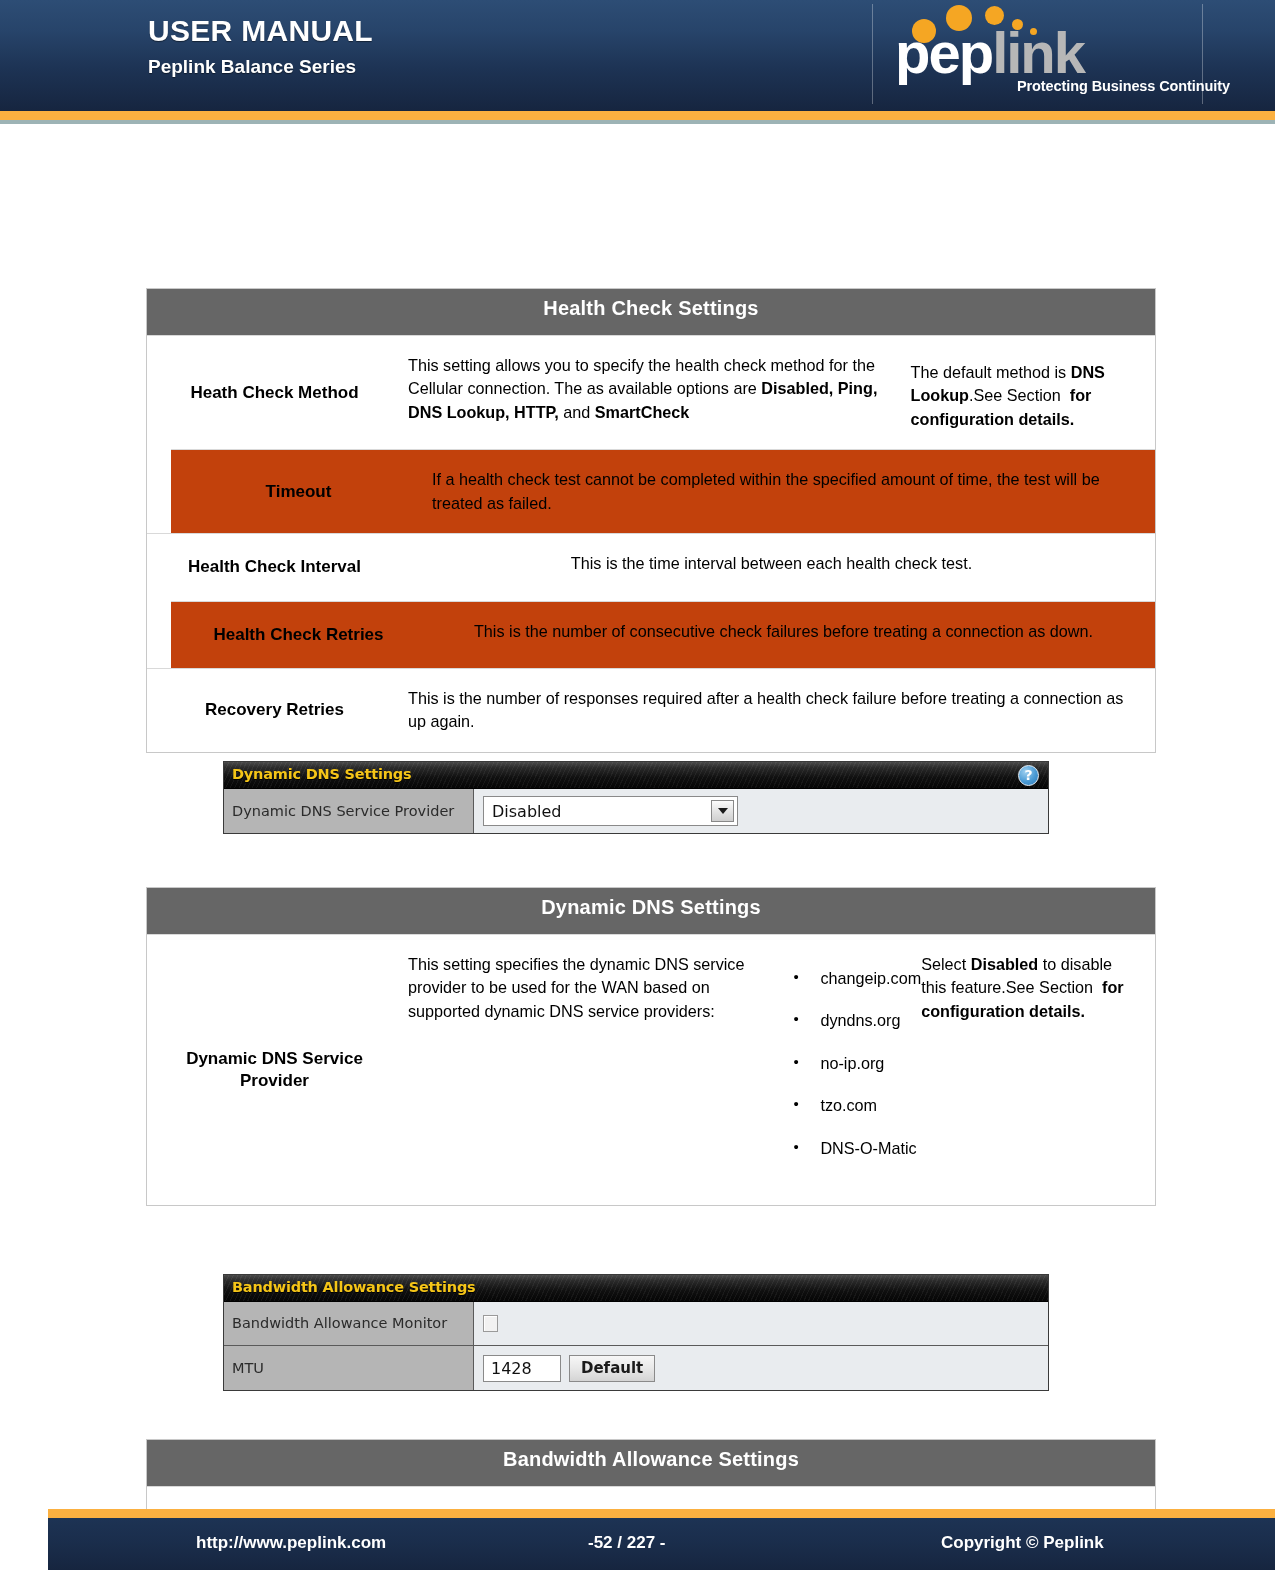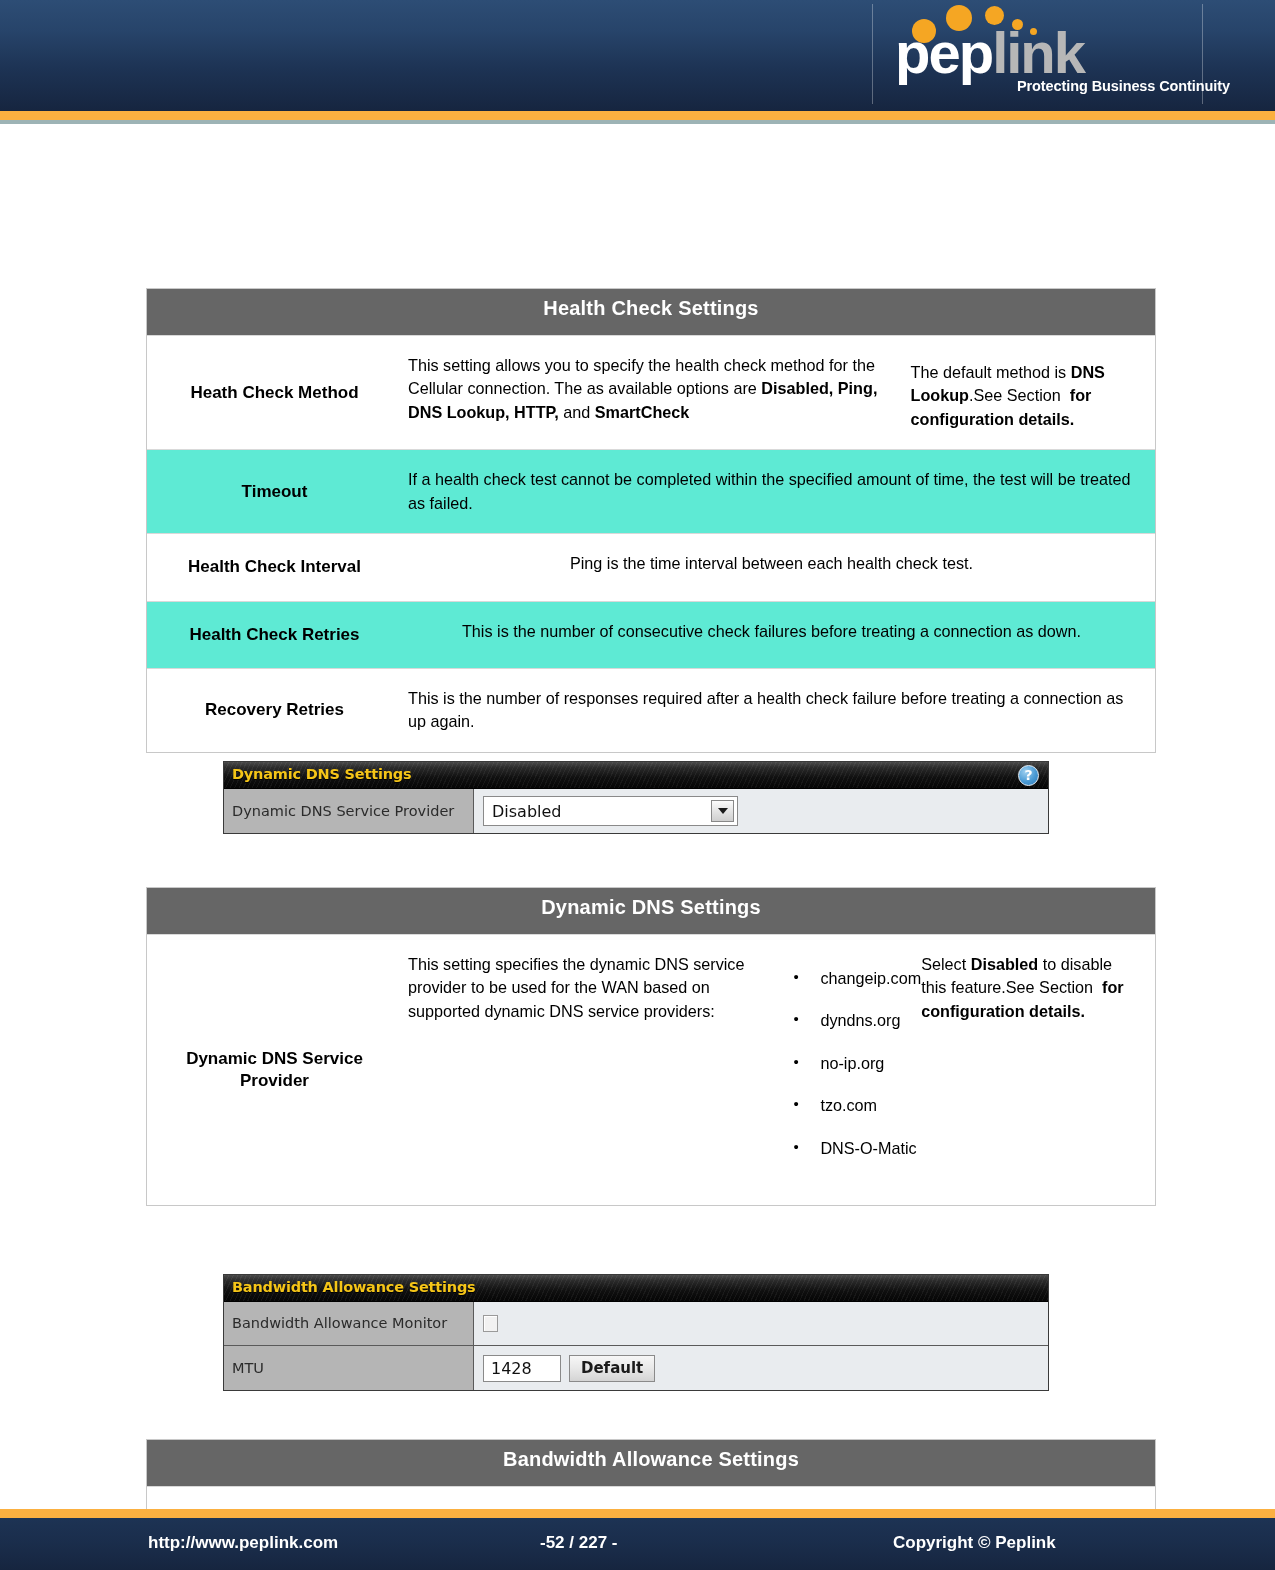--- a/index.html
+++ b/index.html
@@ -132,21 +132,21 @@
     font-size: 20px;
     font-weight: bold;
     text-align: center;
     padding: 8px 0 15px 0;
     letter-spacing: 0.2px;
   }
   .desc-row {
     display: flex;
     border-top: 1px solid #d9d9d9;
   }
-  .desc-row.alt { background: #5eead4; }
+  .desc-row.alt { background: #c2410c; margin-left: 24px; }
   .desc-label {
     width: 255px;
     flex: 0 0 255px;
     font-size: 17px;
     font-weight: bold;
     color: #000000;
     text-align: center;
     padding: 22px 6px;
     display: flex;
     align-items: center;
@@ -311,20 +311,21 @@
     align-items: center;
     text-align: right;
   }
 
   
   .page-footer {
     position: absolute;
     left: 0;
     bottom: 0;
     width: 1109px;
+    padding-left: 48px;
   }
   .footer-rule-orange {
     width: 1275px;
     height: 9px;
     background: #fbb040;
   }
   .footer-bar {
     width: 1275px;
     height: 52px;
     background: linear-gradient(to bottom, #1d3354 0%, #1a2d4b 50%, #16253f 100%);
@@ -352,20 +353,24 @@
     top: 15px;
     font-size: 17px;
     font-weight: bold;
     color: #ffffff;
   }
 </style>
 </head>
 <body>
 
 <div class="page-header">
+  <div class="header-title-block">
+    <div class="manual-title">USER MANUAL</div>
+    <div class="manual-subtitle">Peplink Balance Series</div>
+  </div>
   <div class="header-divider-left"></div>
   <div class="header-divider-right"></div>
   <div class="logo-block">
     <div class="logo-dots">
       <span class="logo-dot d1"></span>
       <span class="logo-dot d2"></span>
       <span class="logo-dot d3"></span>
       <span class="logo-dot d4"></span>
       <span class="logo-dot d5"></span>
     </div>
@@ -394,21 +399,21 @@
     <div class="desc-row alt">
       <div class="desc-label">Timeout</div>
       <div class="desc-body">
         <p>If a health check test cannot be completed within the specified amount of time, the test will be treated as failed.</p>
       </div>
     </div>
 
     <div class="desc-row">
       <div class="desc-label">Health Check Interval</div>
       <div class="desc-body">
-        <p>Ping is the time interval between each health check test.</p>
+        <p>This is the time interval between each health check test.</p>
       </div>
     </div>
 
     <div class="desc-row alt">
       <div class="desc-label">Health Check Retries</div>
       <div class="desc-body">
         <p>This is the number of consecutive check failures before treating a connection as down.</p>
       </div>
     </div>
 

